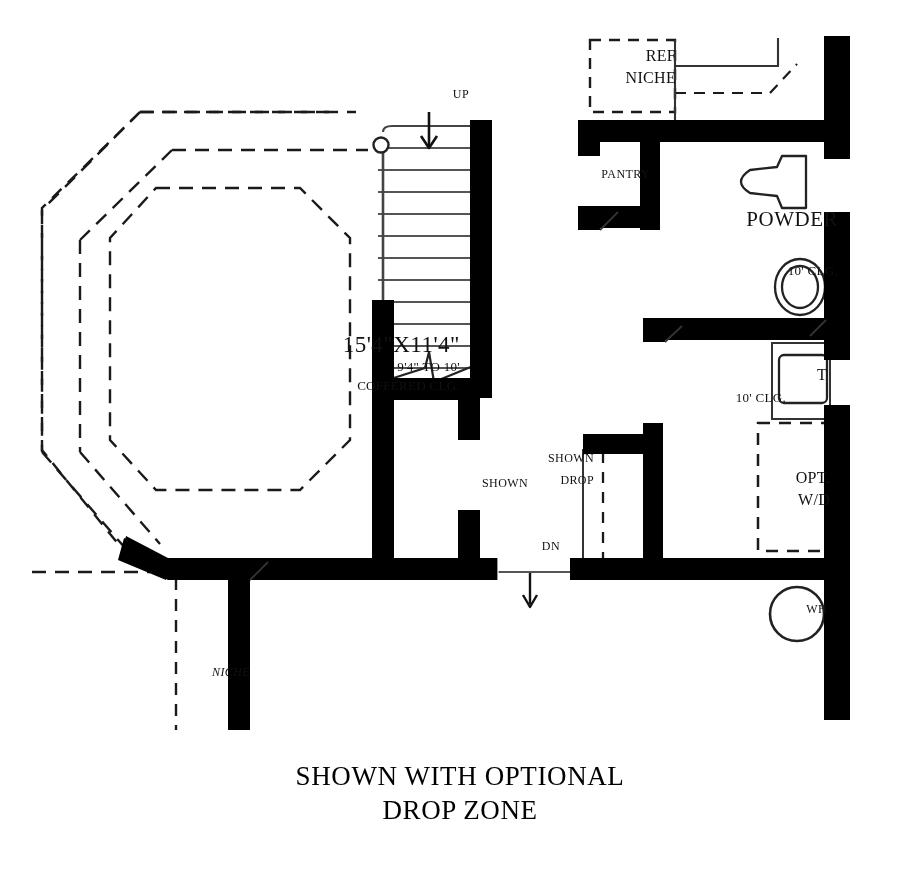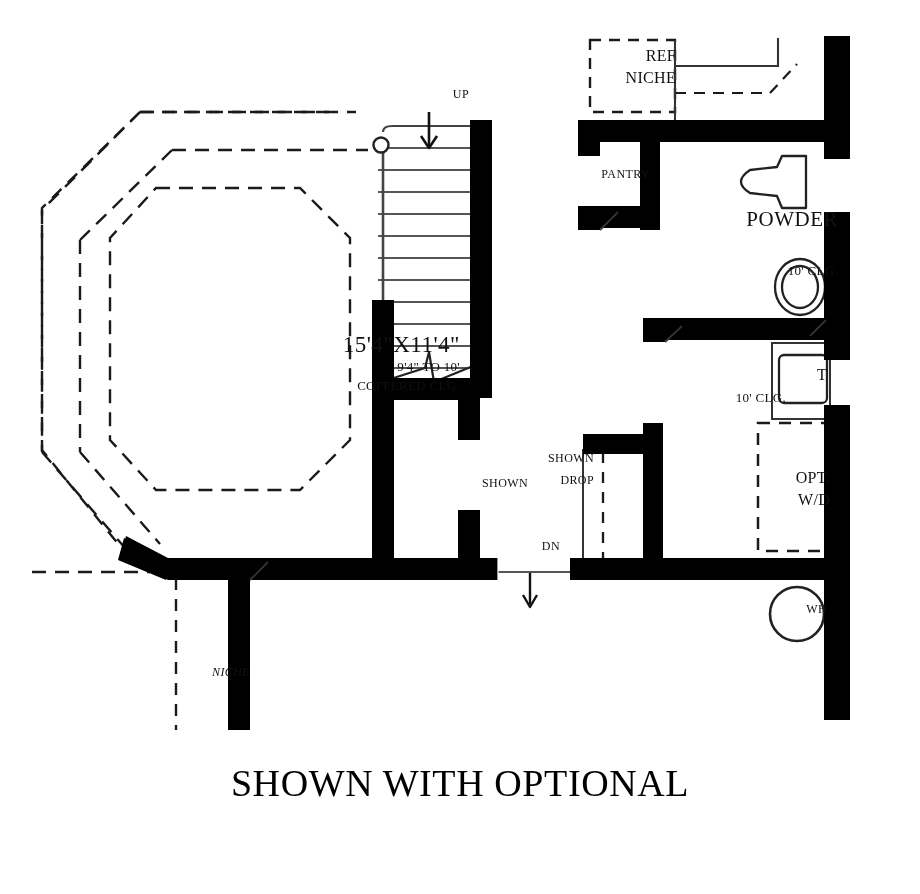--- a/index.html
+++ b/index.html
@@ -14,21 +14,21 @@
   #plan-svg{position:absolute;left:0;top:0;width:920px;height:894px;display:block;}
 
   .lbl{position:absolute;text-align:right;white-space:nowrap;color:#111;
        font-family:"Liberation Serif","DejaVu Serif",serif;line-height:1.05;}
 
   .t-room{font-size:21px;letter-spacing:.5px;}
   .t-dim{font-size:23px;letter-spacing:.5px;}
   .t-sub{font-size:13px;letter-spacing:.3px;}
   .t-small{font-size:12px;letter-spacing:.4px;}
   .t-tiny{font-size:16px;letter-spacing:.3px;}
-  .t-cap{font-size:38px;letter-spacing:.6px;}
+  .t-cap{font-size:27px;letter-spacing:.6px;}
 
   #caption{position:absolute;left:0;right:0;top:760px;text-align:center;}
   #caption div{line-height:1.25;}
 </style>
 </head>
 <body>
 
 <div id="plan-wrap">
 
   <svg id="plan-svg" viewBox="0 0 920 894" xmlns="http://www.w3.org/2000/svg">
@@ -199,15 +199,16 @@
 
   <div class="lbl t-tiny" style="left:758px;top:470px;width:72px;">OPT.</div>
   <div class="lbl t-tiny" style="left:758px;top:492px;width:72px;">W/D</div>
 
   <div class="lbl t-small" style="left:767px;top:603px;width:60px;">WH</div>
 
   <div class="lbl t-tiny" style="left:779px;top:367px;width:48px;">T</div>
 
   <div id="caption">
     <div class="t-cap">SHOWN WITH OPTIONAL</div>
+    <div class="t-cap">DROP ZONE</div>
   </div>
 
 </div>
 
 </body></html>

